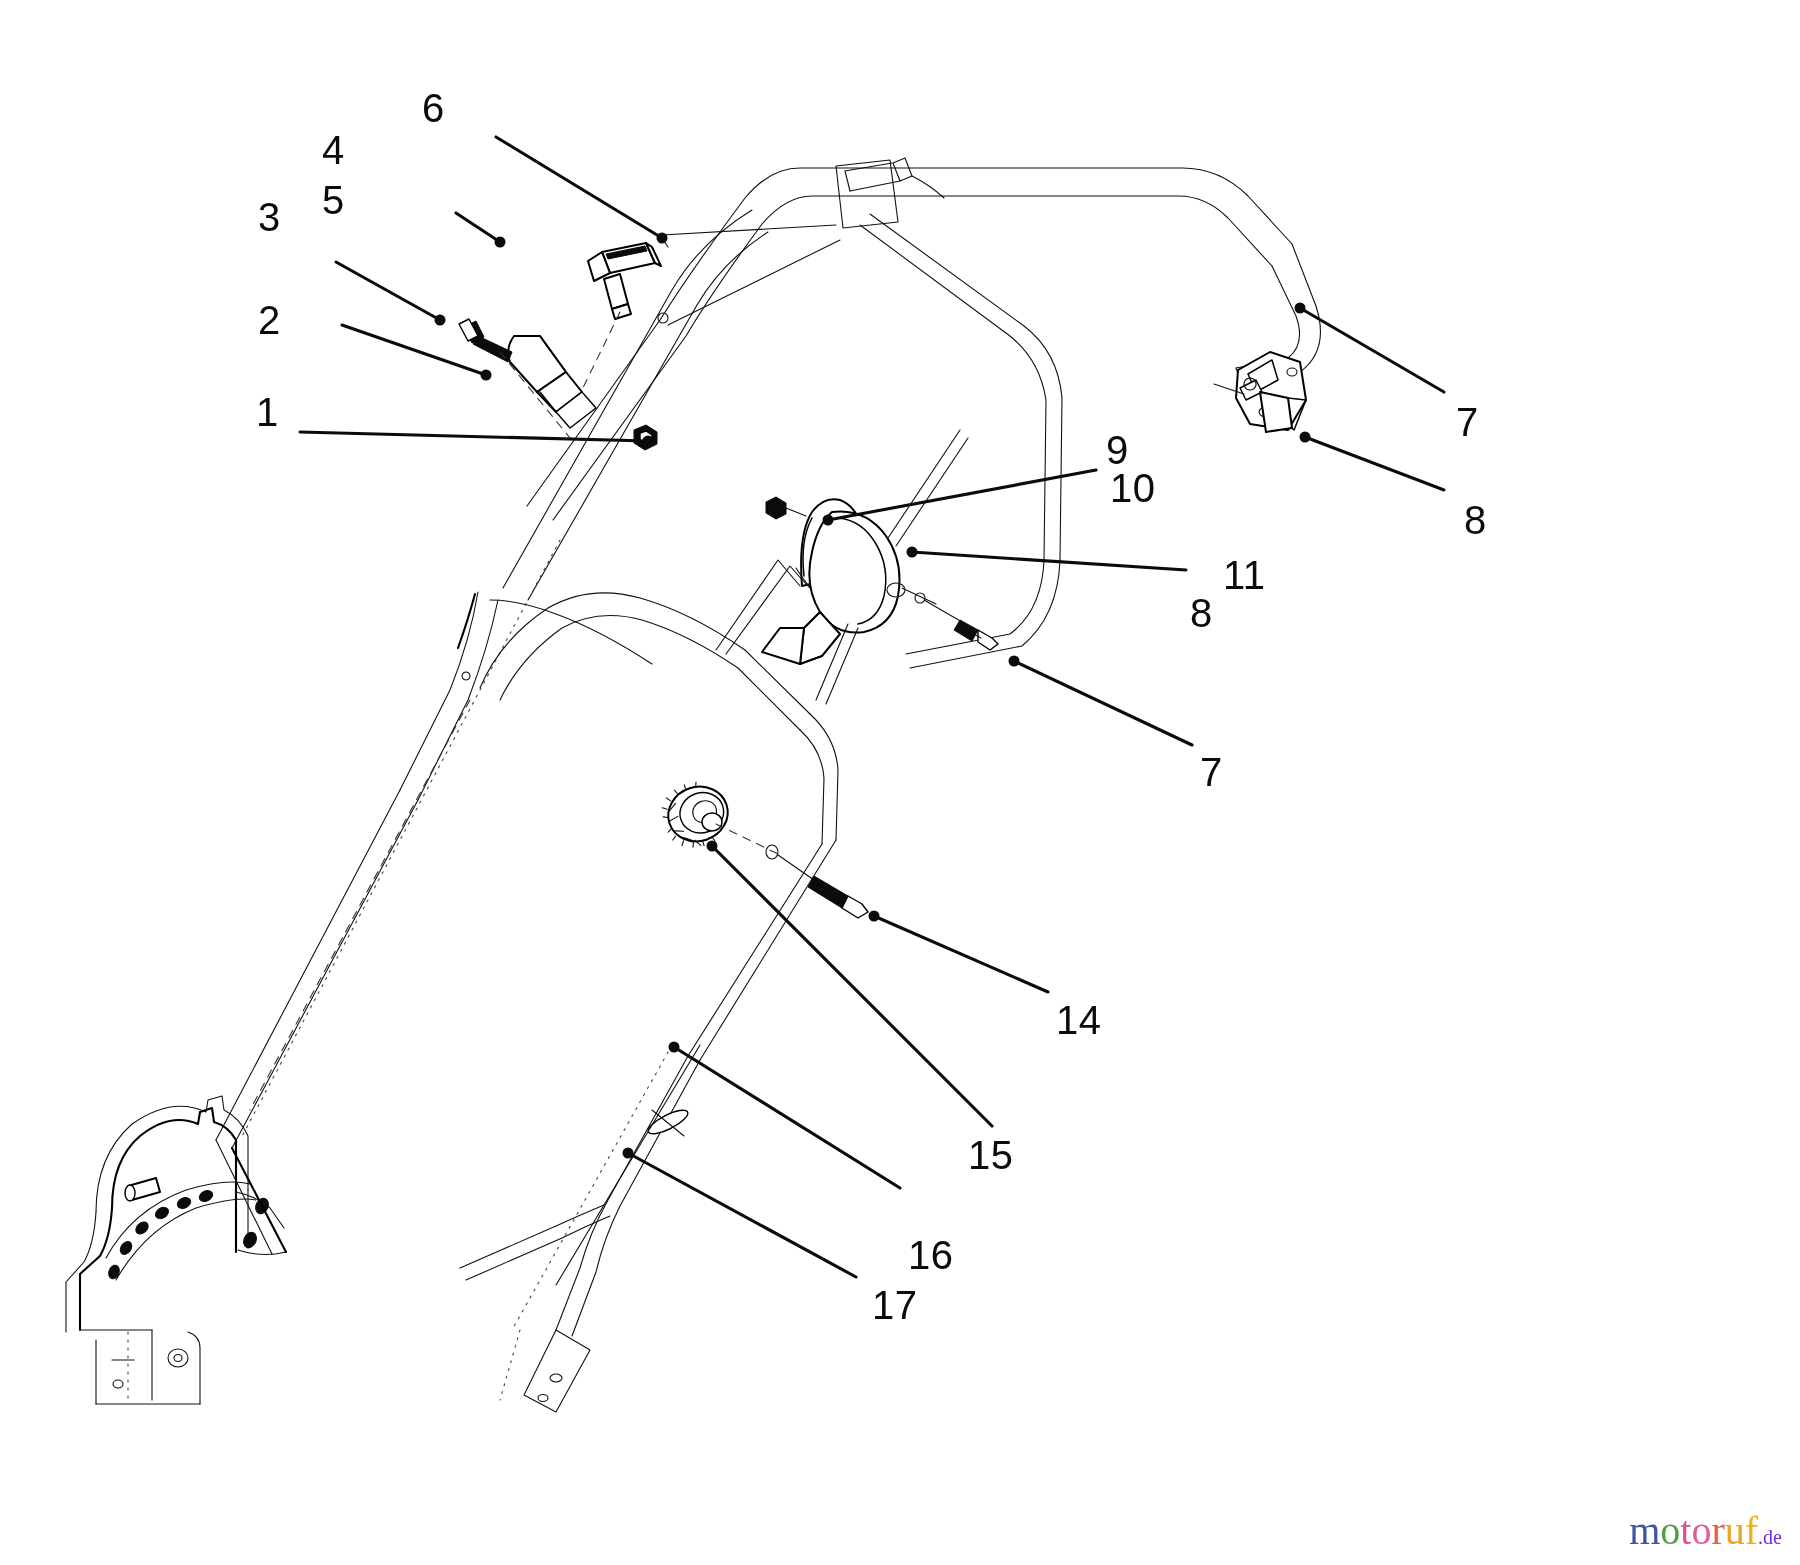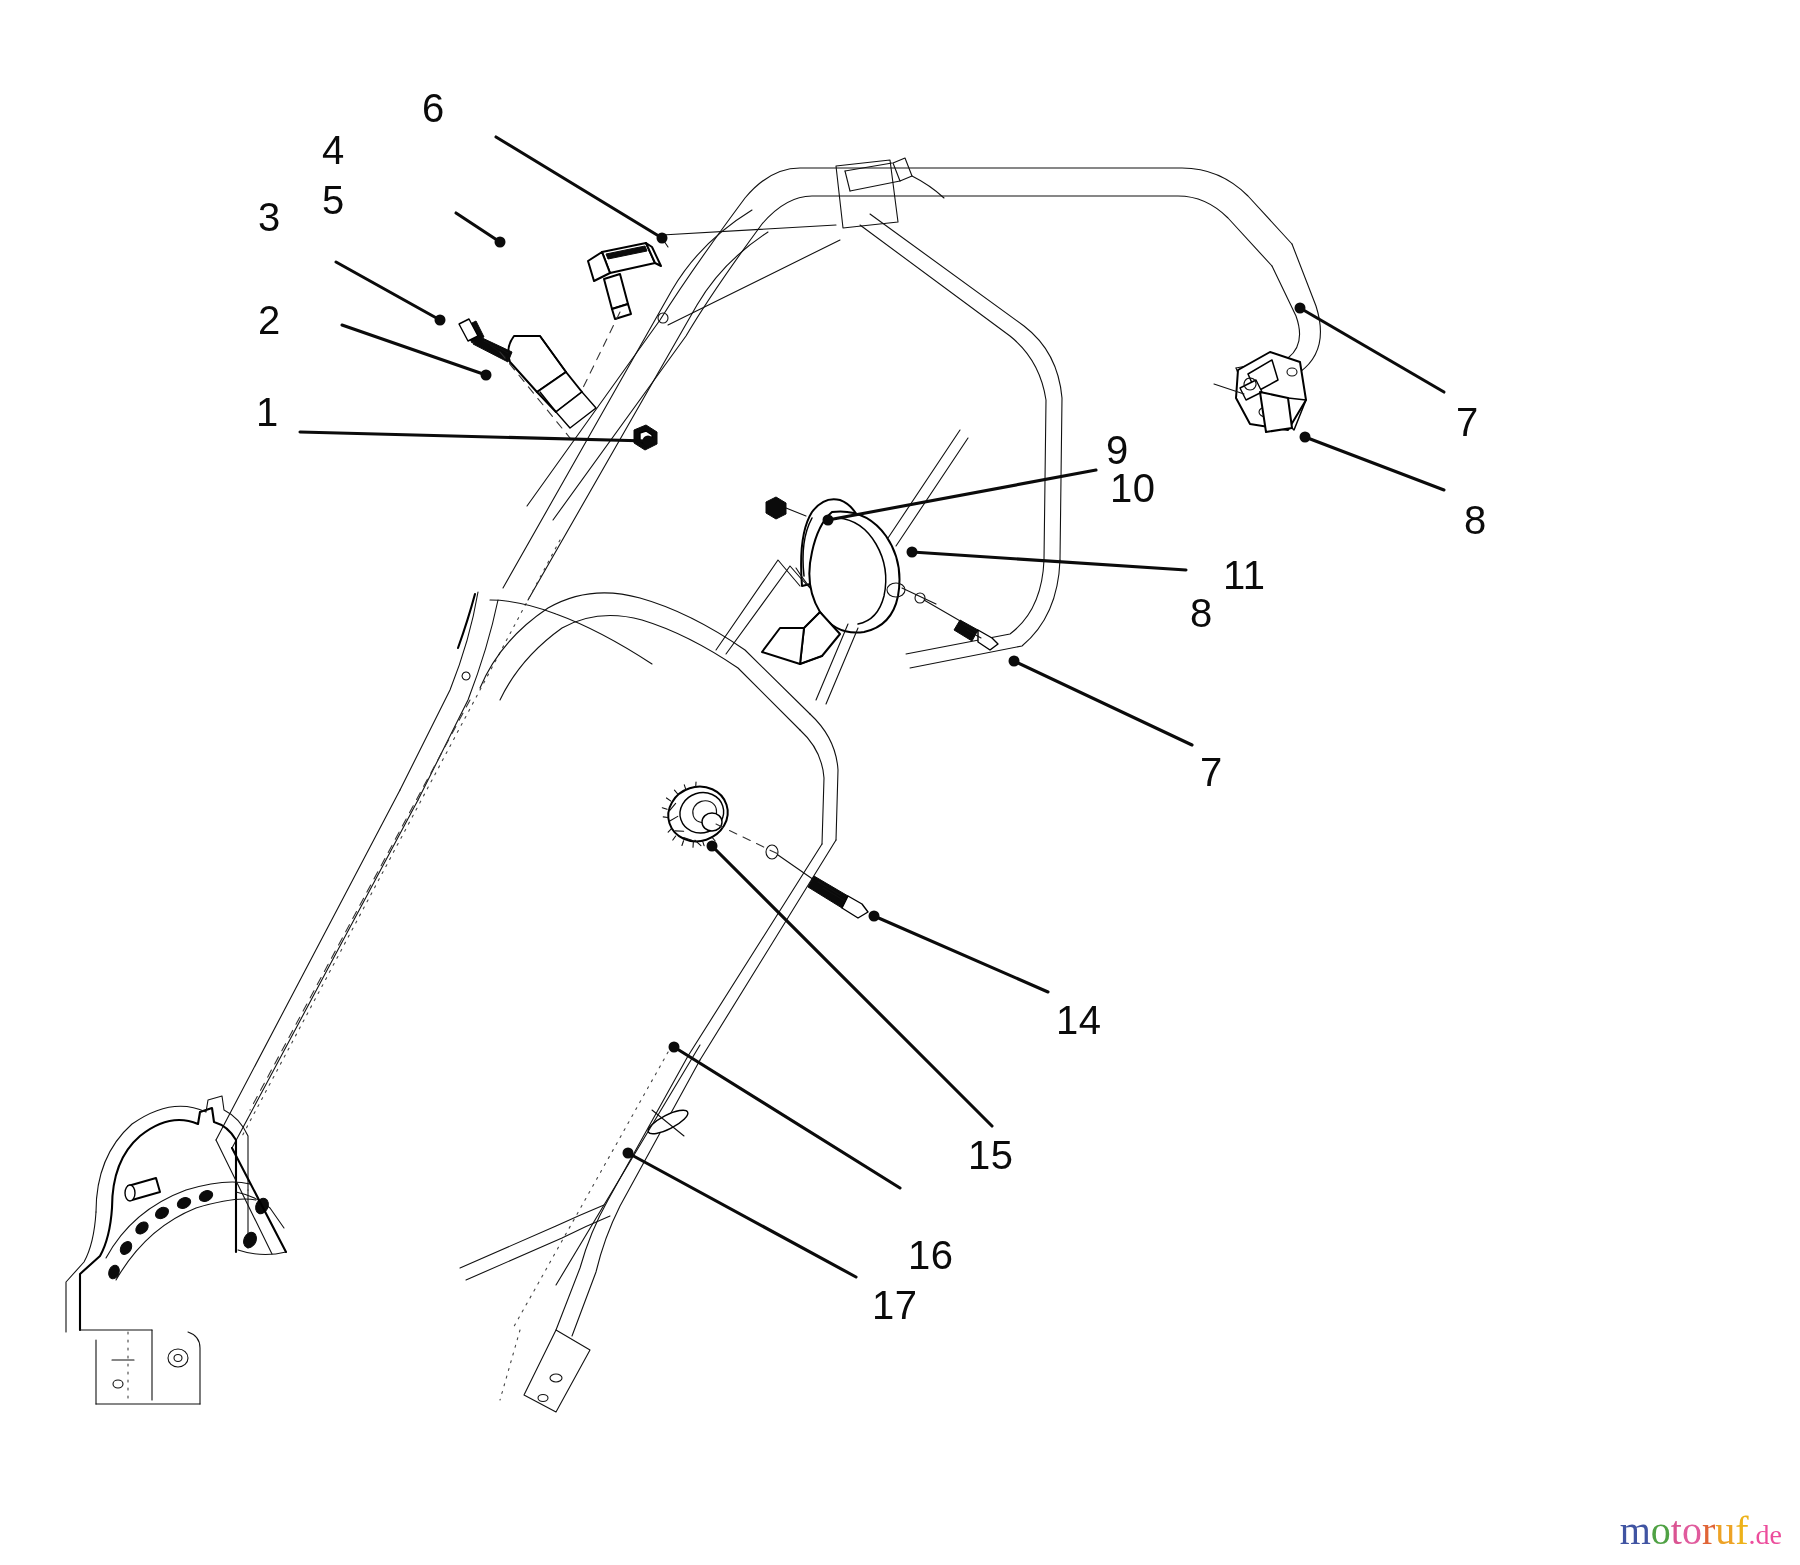--- a/index.html
+++ b/index.html
@@ -39,22 +39,22 @@
     right: 18px;
     bottom: 14px;
     font-family: "Liberation Serif", serif;
     font-size: 40px;
     line-height: 1;
     white-space: nowrap;
     opacity: 0.97;
   }
   #watermark .wm-l { font-weight: 400; }
   #watermark .wm-suffix {
-    font-size: 28px;
-    color: #ec4899;
+    font-size: 20px;
+    color: #6d28d9;
     vertical-align: baseline;
   }
 </style>
 </head>
 <body>
 
 <div id="page">
 
   <svg id="diagram-svg" viewBox="0 0 1800 1565" xmlns="http://www.w3.org/2000/svg">
 

